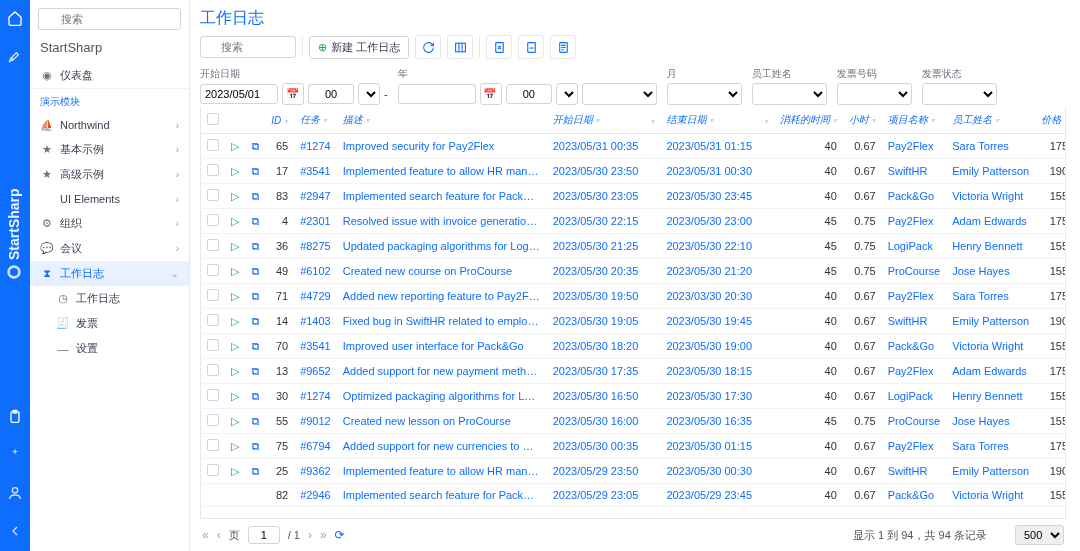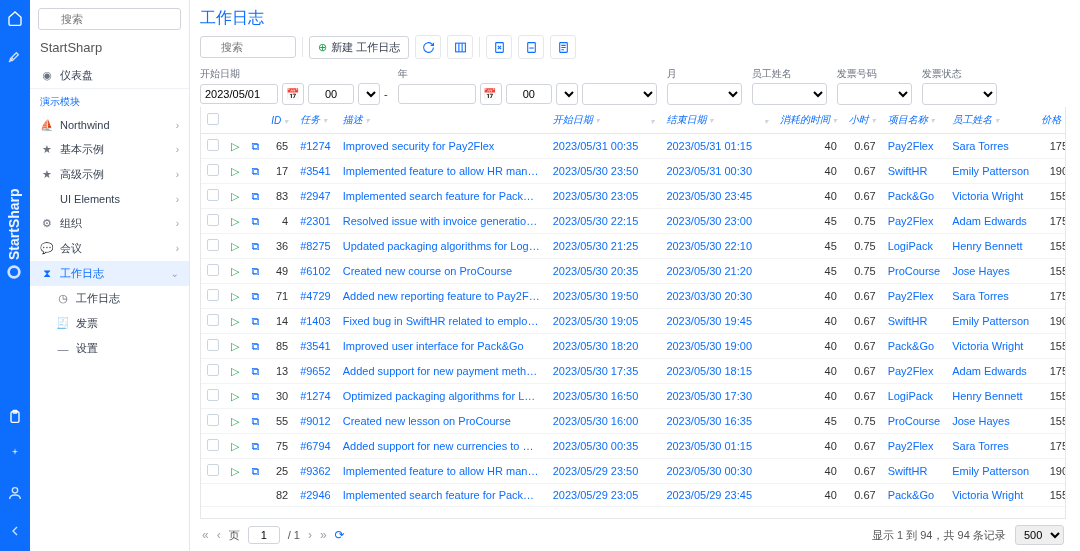--- a/index.html
+++ b/index.html
@@ -58,21 +58,21 @@
 tbody td.lnk { color: #0d6efd; cursor: pointer; }
 .chk { width: 12px; height: 12px; border: 1px solid #cbd5e1; border-radius: 2px; display: inline-block; }
 .ricon { color: #16a34a; cursor: pointer; }
 .ricon2 { color: #0d6efd; cursor: pointer; }
 .desc { max-width: 210px; overflow: hidden; text-overflow: ellipsis; }
 
 .pager { display: flex; align-items: center; justify-content: space-between; padding: 6px 2px 0; font-size: 11px; color: #555; }
 .pager .left { display: flex; align-items: center; gap: 8px; }
 .pager .pbtn { color: #9ca3af; cursor: pointer; font-size: 12px; }
 .pager input { width: 32px; text-align: center; border: 1px solid #d1d5db; border-radius: 3px; padding: 2px; font-size: 11px; }
-.pager select { border: 1px solid #d1d5db; border-radius: 3px; padding: 2px 4px; font-size: 11px; }
+.pager select { border: 1px solid #d1d5db; border-radius: 3px; padding: 2px 4px; font-size: 11px; margin-left: 19px; }
 </style>
 </head>
 <body>
 
 <div class="app">
 
   <div class="iconbar">
     <div class="ic">
         <svg viewBox="0 0 24 24" fill="none" stroke="currentColor" stroke-width="2">
           <path d="M3 11l9-8 9 8v10a2 2 0 0 1-2 2H5a2 2 0 0 1-2-2z"></path>
@@ -451,21 +451,21 @@
   <td class="r">0.67</td>
   <td class="lnk">SwiftHR</td>
   <td class="lnk">Emily Patterson</td>
   <td class="r">190</td>
 
 </tr>
 <tr>
   <td><span class="chk"></span></td>
   <td><span class="ricon">▷</span></td>
   <td><span class="ricon2">⧉</span></td>
-  <td class="r">85</td>
+  <td class="r">70</td>
   <td class="lnk">#3541</td>
   <td class="lnk desc">Improved user interface for Pack&amp;Go</td>
   <td class="lnk">2023/05/30 18:20</td>
   <td></td>
   <td class="lnk">2023/05/30 19:00</td>
   <td></td>
   <td class="r">40</td>
   <td class="r">0.67</td>
   <td class="lnk">Pack&amp;Go</td>
   <td class="lnk">Victoria Wright</td>

